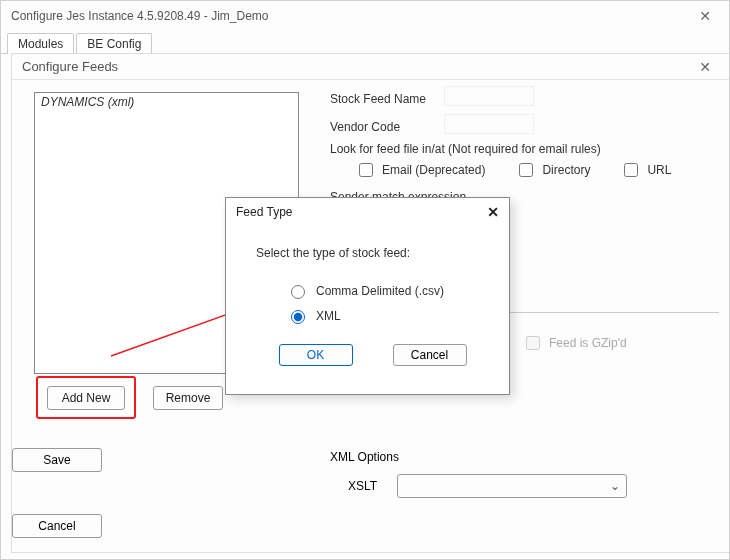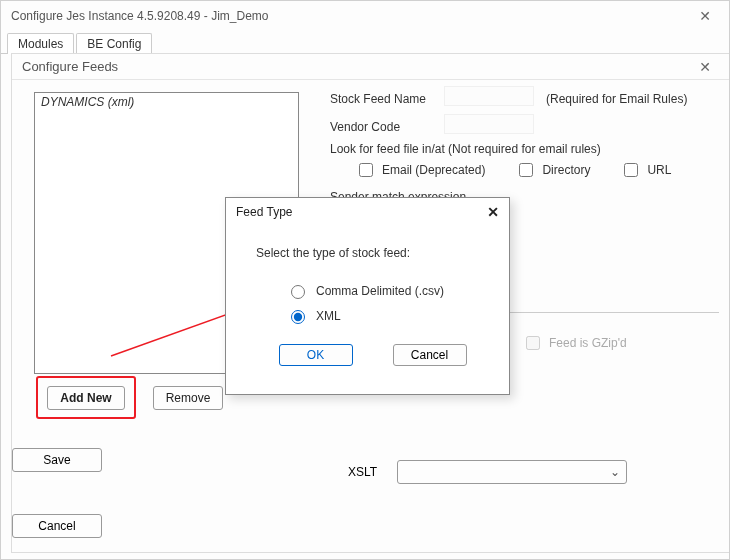--- a/index.html
+++ b/index.html
@@ -100,21 +100,20 @@
     .add-new-btn {
       position: absolute;
       left: 35px;
       top: 306px;
       width: 78px;
       height: 24px;
       background: #fdfdfd;
       border: 1px solid #999;
       border-radius: 3px;
       color: #222;
-      font-weight: bold;
     }
     .highlight-box {
       position: absolute;
       left: 24px;
       top: 296px;
       width: 100px;
       height: 43px;
       border: 2px solid #ed1c24;
       border-radius: 3px;
       pointer-events: none;
@@ -361,21 +360,20 @@
       </div>
 
       <button class="add-new-btn">Add New</button>
       <div class="highlight-box"></div>
       <button class="remove-btn">Remove</button>
 
       <div class="form-area">
         <div class="form-row">
           <label>Stock Feed Name</label>
           <input class="text-input" type="text" style="">
-          <span class="hint">(Required for Email Rules)</span>
         </div>
         <div class="form-row">
           <label>Vendor Code</label>
           <input class="text-input" type="text" style="">
         </div>
         <div class="section-label">Look for feed file in/at (Not required for email rules)</div>
         <div class="checkbox-row">
           <label class="cb">
             <input type="checkbox" style="">
             <span>Email (Deprecated)</span>
@@ -396,20 +394,21 @@
         <label class="disabled-cb">
           <input type="checkbox" disabled="" style="">
           <span>Feed is GZip'd</span>
         </label>
       </div>
 
       <div class="fieldset-line" style="top:232px;"></div>
 
 
       <div class="xml-options">
+        <div>XML Options</div>
         <div class="xslt-row">
           <span>XSLT</span>
           <div class="combo"></div>
         </div>
       </div>
 
       <div class="footer-buttons">
         <button>Save</button>
         <button>Cancel</button>
       </div>

